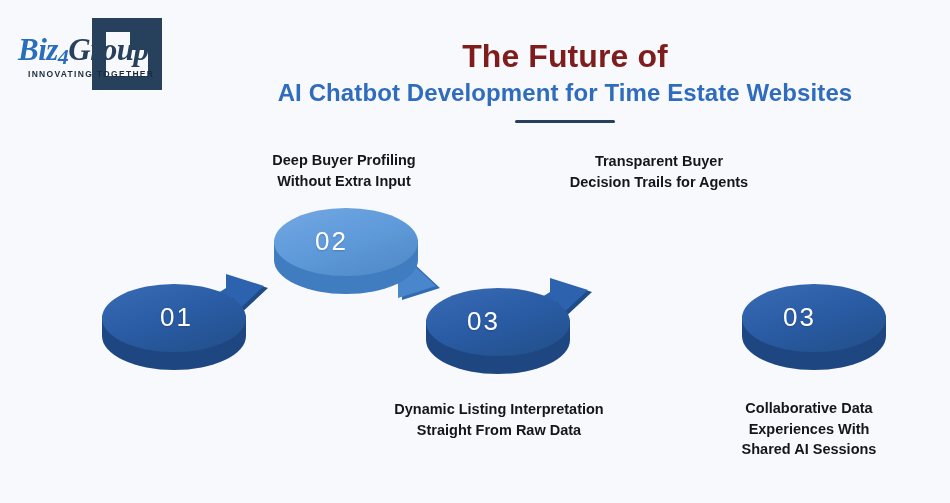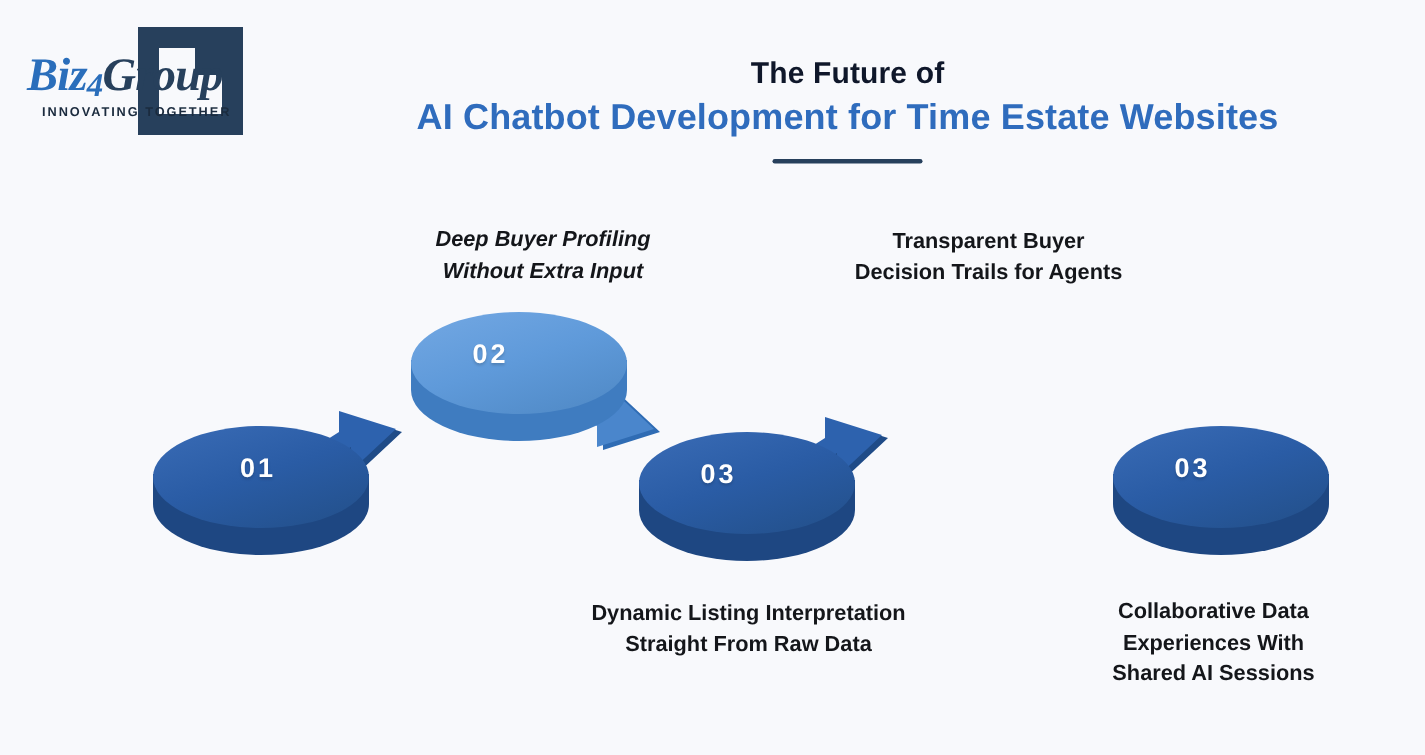--- a/index.html
+++ b/index.html
@@ -90,23 +90,23 @@
 
   
   .header {
     position: absolute;
     left: 185px;
     top: 38px;
     width: 760px;
     text-align: center;
   }
   .title-line1 {
-    font-size: 20px;
-    font-weight: 700;
-    color: #0f172a;
+    font-size: 32px;
+    font-weight: 700;
+    color: #7f1d1d;
     letter-spacing: 0.1px;
     line-height: 1.18;
   }
   .title-line2 {
     font-size: 24px;
     font-weight: 700;
     color: #2f6cbd;
     letter-spacing: 0.1px;
     line-height: 1.25;
     margin-top: 2px;
@@ -126,22 +126,22 @@
 
   .disc-wrap {
     position: relative;
   }
 
   .disc-svg { display: block; }
 
   .disc-num {
     position: absolute;
     color: #ffffff;
-    font-size: 18px;
-    font-weight: 700;
+    font-size: 26px;
+    font-weight: 400;
     letter-spacing: 2px;
     text-shadow: 0 1px 2px rgba(0,0,0,.18);
     pointer-events: none;
   }
 
   .caption {
     position: absolute;
     text-align: center;
     font-size: 14.5px;
     font-weight: 700;
@@ -151,21 +151,21 @@
   }
 
   
   #step-01 { left: 96px;  top: 264px; }
   #step-02 { left: 268px; top: 196px; }
   #step-03 { left: 420px; top: 268px; }
   #step-04 { left: 584px; top: 198px; }
   #step-05 { left: 738px; top: 280px; }
 
   #cap-01 { left: 46px;  top: 398px; width: 272px; }
-  #cap-02 { left: 251px; top: 150px; width: 222px; font-style: italic; }
+  #cap-02 { left: 233px; top: 150px; width: 222px; }
   #cap-03 { left: 353px; top: 399px; width: 292px; }
   #cap-04 { left: 538px; top: 151px; width: 242px; }
   #cap-05 { left: 698px; top: 398px; width: 222px; }
 </style>
 </head>
 <body>
 
 <div class="canvas">
 
   <div class="logo">

